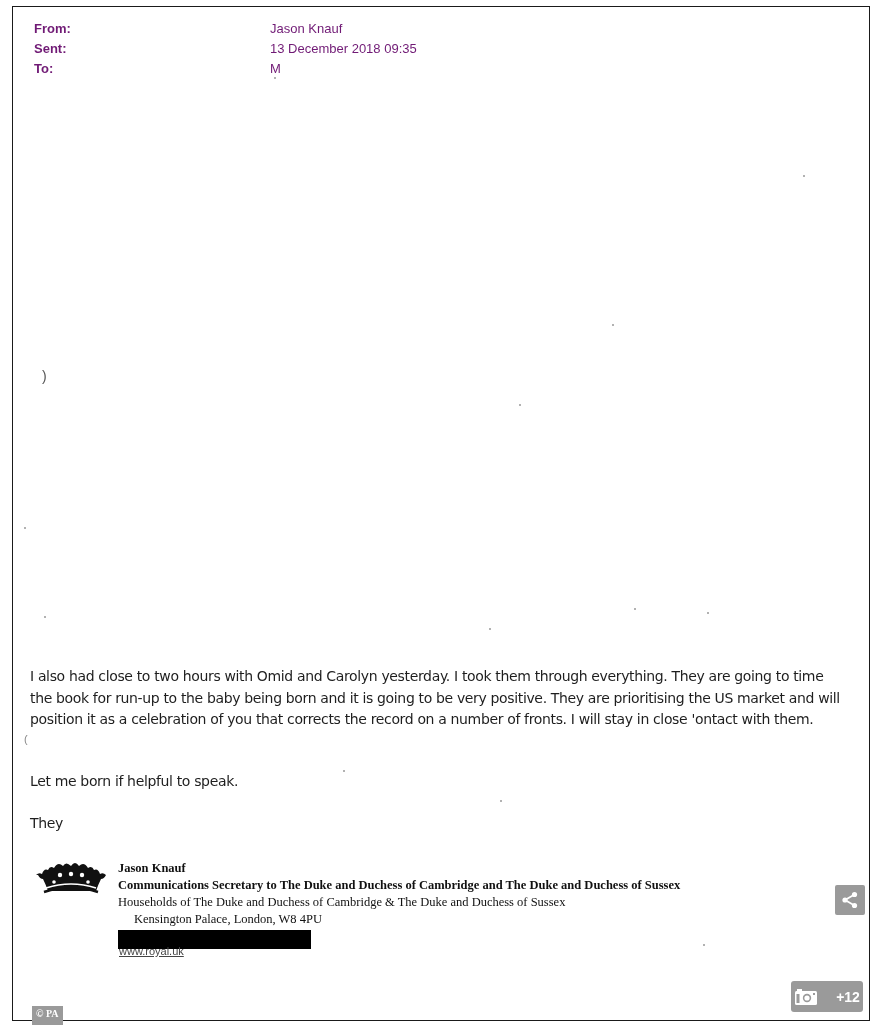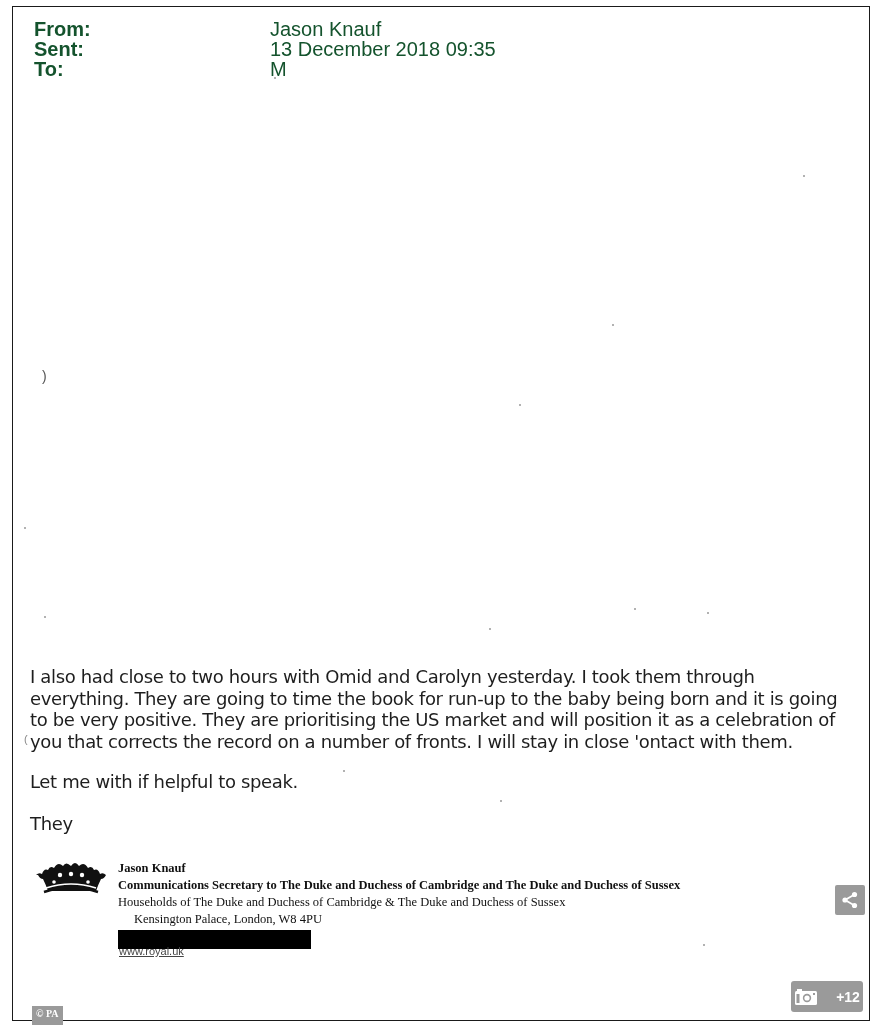--- a/index.html
+++ b/index.html
@@ -1,23 +1,23 @@
 <!DOCTYPE html>
 <html><head>
 <meta charset="utf-8">
 <style>
   html, body { margin: 0; padding: 0; background: #ffffff; }
   body { width: 880px; height: 1025px; position: relative; overflow: hidden; font-family: "DejaVu Sans", sans-serif; }
   .frame { position: absolute; left: 12px; top: 6px; width: 858px; height: 1015px; border: 1.5px solid #1a1a1a; box-sizing: border-box; background: #fff; }
-  .hdr { position: absolute; font-family: "Liberation Sans", sans-serif; font-size: 20px; color: #14532d; line-height: 20px; }
+  .hdr { position: absolute; font-family: "Liberation Sans", sans-serif; font-size: 13px; color: #701a75; line-height: 20px; }
   .hdr-label { left: 34px; font-weight: bold; }
   .hdr-value { left: 270px; }
   .stray { position: absolute; font-family: "Liberation Sans", sans-serif; font-size: 14px; color: #555; }
   .speck { position: absolute; width: 2px; height: 2px; background: #999; border-radius: 1px; }
-  .body-text { position: absolute; left: 30px; width: 815px; font-family: "DejaVu Sans", sans-serif; font-size: 18px; color: #1e1e1e; line-height: 21.5px; letter-spacing: -0.35px; }
+  .body-text { position: absolute; left: 30px; width: 815px; font-family: "DejaVu Sans", sans-serif; font-size: 14px; color: #1e1e1e; line-height: 21.5px; letter-spacing: -0.35px; }
   .body-para { margin: 0; }
   .sig { position: absolute; left: 118px; font-family: "Liberation Serif", serif; color: #111; line-height: 17px; }
   .sig-name { top: 860px; font-size: 12.5px; font-weight: bold; }
   .sig-title { top: 877px; font-size: 12.5px; font-weight: bold; }
   .sig-house { top: 894px; font-size: 12.5px; }
   .sig-addr { top: 911px; font-size: 12.5px; margin-left: 16px; }
   .redact { position: absolute; left: 118px; top: 930px; width: 193px; height: 19px; background: #000; }
   .sig-link { position: absolute; left: 119px; top: 945px; font-family: Liberation Sans, sans-serif; font-size: 11px; color: #444; text-decoration: underline; }
   .crown { position: absolute; left: 30px; top: 855px; width: 82px; height: 40px; }
   .share-btn { position: absolute; left: 835px; top: 885px; width: 30px; height: 30px; background: #9a9a9a; border-radius: 2px; display: flex; align-items: center; justify-content: center; cursor: pointer; }
@@ -48,21 +48,21 @@
 <div class="speck" style="left:707px;top:612px"></div>
 <div class="speck" style="left:44px;top:616px"></div>
 <div class="speck" style="left:489px;top:628px"></div>
 <div class="speck" style="left:343px;top:770px"></div>
 <div class="speck" style="left:500px;top:800px"></div>
 <div class="speck" style="left:703px;top:944px"></div>
 
 <div class="body-text" style="top:666px">
   <p class="body-para">I also had close to two hours with Omid and Carolyn yesterday. I took them through everything. They are going to time the book for run-up to the baby being born and it is going to be very positive. They are prioritising the US market and will position it as a celebration of you that corrects the record on a number of fronts. I will stay in close 'ontact with them.</p>
 </div>
-<div class="body-text" style="top:771px">Let me with if helpful to speak.</div>
+<div class="body-text" style="top:771px">Let me born if helpful to speak.</div>
 <div class="body-text" style="top:813px">They</div>
 
 <svg class="crown" viewBox="0 0 82 40">
   <path d="M6 20 q3 -3 6 -1 q2 -6 6 -4 q2 -5 6 -2 q4 -7 9 -2 q3 -5 8 0 q4 -6 8 0 q5 -5 9 2 q4 -3 6 2 q4 -2 6 4 q3 -2 6 1 q-2 4 -5 4 q-3 6 -5 12 l-48 0 q-2 -6 -5 -12 q-3 0 -5 -4z" fill="#111"></path>
   <circle cx="30" cy="20" r="2.2" fill="#fff"></circle>
   <circle cx="41" cy="19" r="2.2" fill="#fff"></circle>
   <circle cx="52" cy="20" r="2.2" fill="#fff"></circle>
   <circle cx="24" cy="27" r="1.8" fill="#fff"></circle>
   <circle cx="58" cy="27" r="1.8" fill="#fff"></circle>
   <path d="M16 33 q25 -8 50 0" stroke="#fff" stroke-width="1.6" fill="none"></path>

